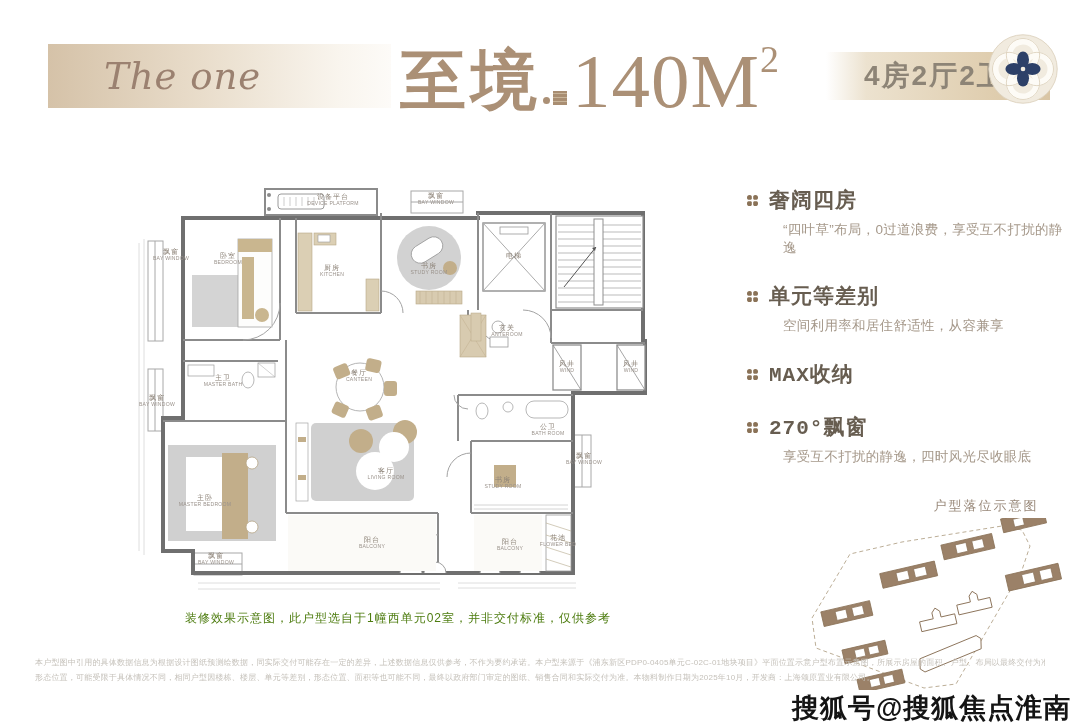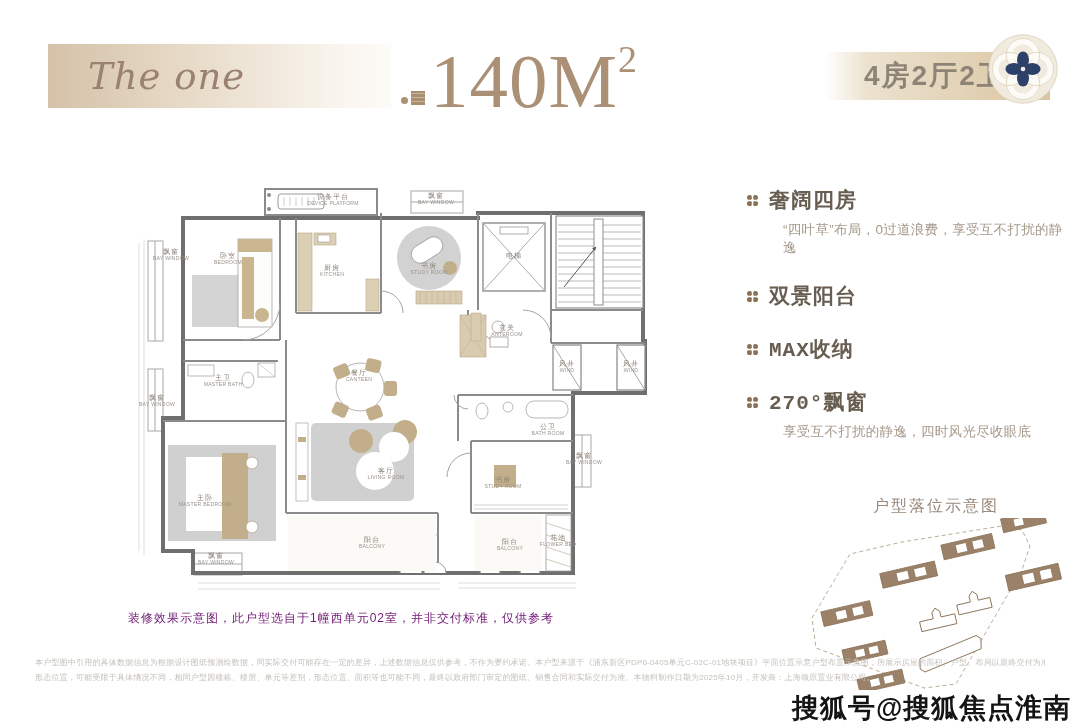--- a/index.html
+++ b/index.html
@@ -4,21 +4,21 @@
 <style>
   html,body{margin:0;padding:0;}
   body{
     width:1080px;height:728px;position:relative;overflow:hidden;
     background:#ffffff;font-family:"Liberation Sans",sans-serif;
   }
   
   .banner-left{
     position:absolute;left:48px;top:44px;width:343px;height:64px;
     background:linear-gradient(90deg,#d5c2a8 0%,#e9ddcb 45%,#f9f5ee 85%,#fdfbf8 100%);
-    display:flex;align-items:center;padding-left:40px;box-sizing:border-box;
+    display:flex;align-items:center;padding-left:56px;box-sizing:border-box;
   }
   .brand-script{
     font-family:"DejaVu Serif",serif;font-style:italic;
     font-size:37px;color:#9b8170;letter-spacing:1px;
   }
   .title-wrap{
     position:absolute;left:400px;top:30px;height:84px;
     display:flex;align-items:flex-end;color:#ab9076;
   }
   .title-zh{
@@ -54,27 +54,27 @@
   
   .plan{position:absolute;left:128px;top:183px;width:540px;height:424px;}
   .plan svg{position:absolute;left:0;top:0;}
   .rl{
     position:absolute;text-align:center;transform:translate(-50%,-50%);
     color:#8b8176;line-height:1.3;white-space:nowrap;
   }
   .rl-zh{font-size:7px;letter-spacing:1px;}
   .rl-en{font-size:6px;letter-spacing:0.3px;color:#9a928b;transform:scale(0.85);}
   .plan-caption{
-    position:absolute;left:128px;top:610px;width:540px;
-    font-size:12px;color:#701a75;letter-spacing:1px;
+    position:absolute;left:128px;top:610px;width:540px;text-align:center;
+    font-size:12px;color:#4d7c0f;letter-spacing:1px;
   }
   
   .siteplan-label{
-    position:absolute;left:936px;top:506px;transform:translate(-50%,-50%);
-    font-size:16px;color:#99897a;letter-spacing:2px;white-space:nowrap;
+    position:absolute;left:986px;top:506px;transform:translate(-50%,-50%);
+    font-size:13px;color:#99897a;letter-spacing:2px;white-space:nowrap;
   }
   .siteplan{position:absolute;left:806px;top:518px;width:268px;height:172px;}
   
   .disclaimer{
     position:absolute;left:35px;width:1010px;font-size:8px;color:#c6c2bb;
     letter-spacing:0.2px;white-space:nowrap;overflow:hidden;
   }
   .disclaimer.l1{top:657px;}
   .disclaimer.l2{top:672px;}
   .watermark{
@@ -84,20 +84,21 @@
   }
 </style>
 </head>
 <body>
 
 <div class="banner-left">
   <span class="brand-script">The one</span>
 </div>
 
 <div class="title-wrap">
+  <span class="title-zh">至境</span>
   <span class="title-dot"></span>
   <span class="title-seal"></span>
   <span class="title-num"><span>140M</span></span>
   <span class="title-sup">2</span>
 </div>
 
 <div class="banner-right">
   <span class="spec-text">4房2厅2卫</span>
 </div>
 
@@ -145,22 +146,23 @@
     <div class="feature-head">
       <svg width="13" height="13" viewBox="0 0 13 13">
           <g fill="#8a7257">
             <circle cx="3.6" cy="3.6" r="2.6"></circle>
             <circle cx="9.4" cy="3.6" r="2.6"></circle>
             <circle cx="3.6" cy="9.4" r="2.6"></circle>
             <circle cx="9.4" cy="9.4" r="2.6"></circle>
           </g>
           <path d="M6.5,0 V13 M0,6.5 H13" stroke="#fff" stroke-width="1.4"></path>
         </svg>
-      <span class="feature-title">双景阳台</span>
+      <span class="feature-title">单元等差别</span>
     </div>
+    <div class="feature-desc">空间利用率和居住舒适性，从容兼享</div>
   </div>
   <div class="feature-item">
     <div class="feature-head">
       <svg width="13" height="13" viewBox="0 0 13 13">
           <g fill="#8a7257">
             <circle cx="3.6" cy="3.6" r="2.6"></circle>
             <circle cx="9.4" cy="3.6" r="2.6"></circle>
             <circle cx="3.6" cy="9.4" r="2.6"></circle>
             <circle cx="9.4" cy="9.4" r="2.6"></circle>
           </g>

